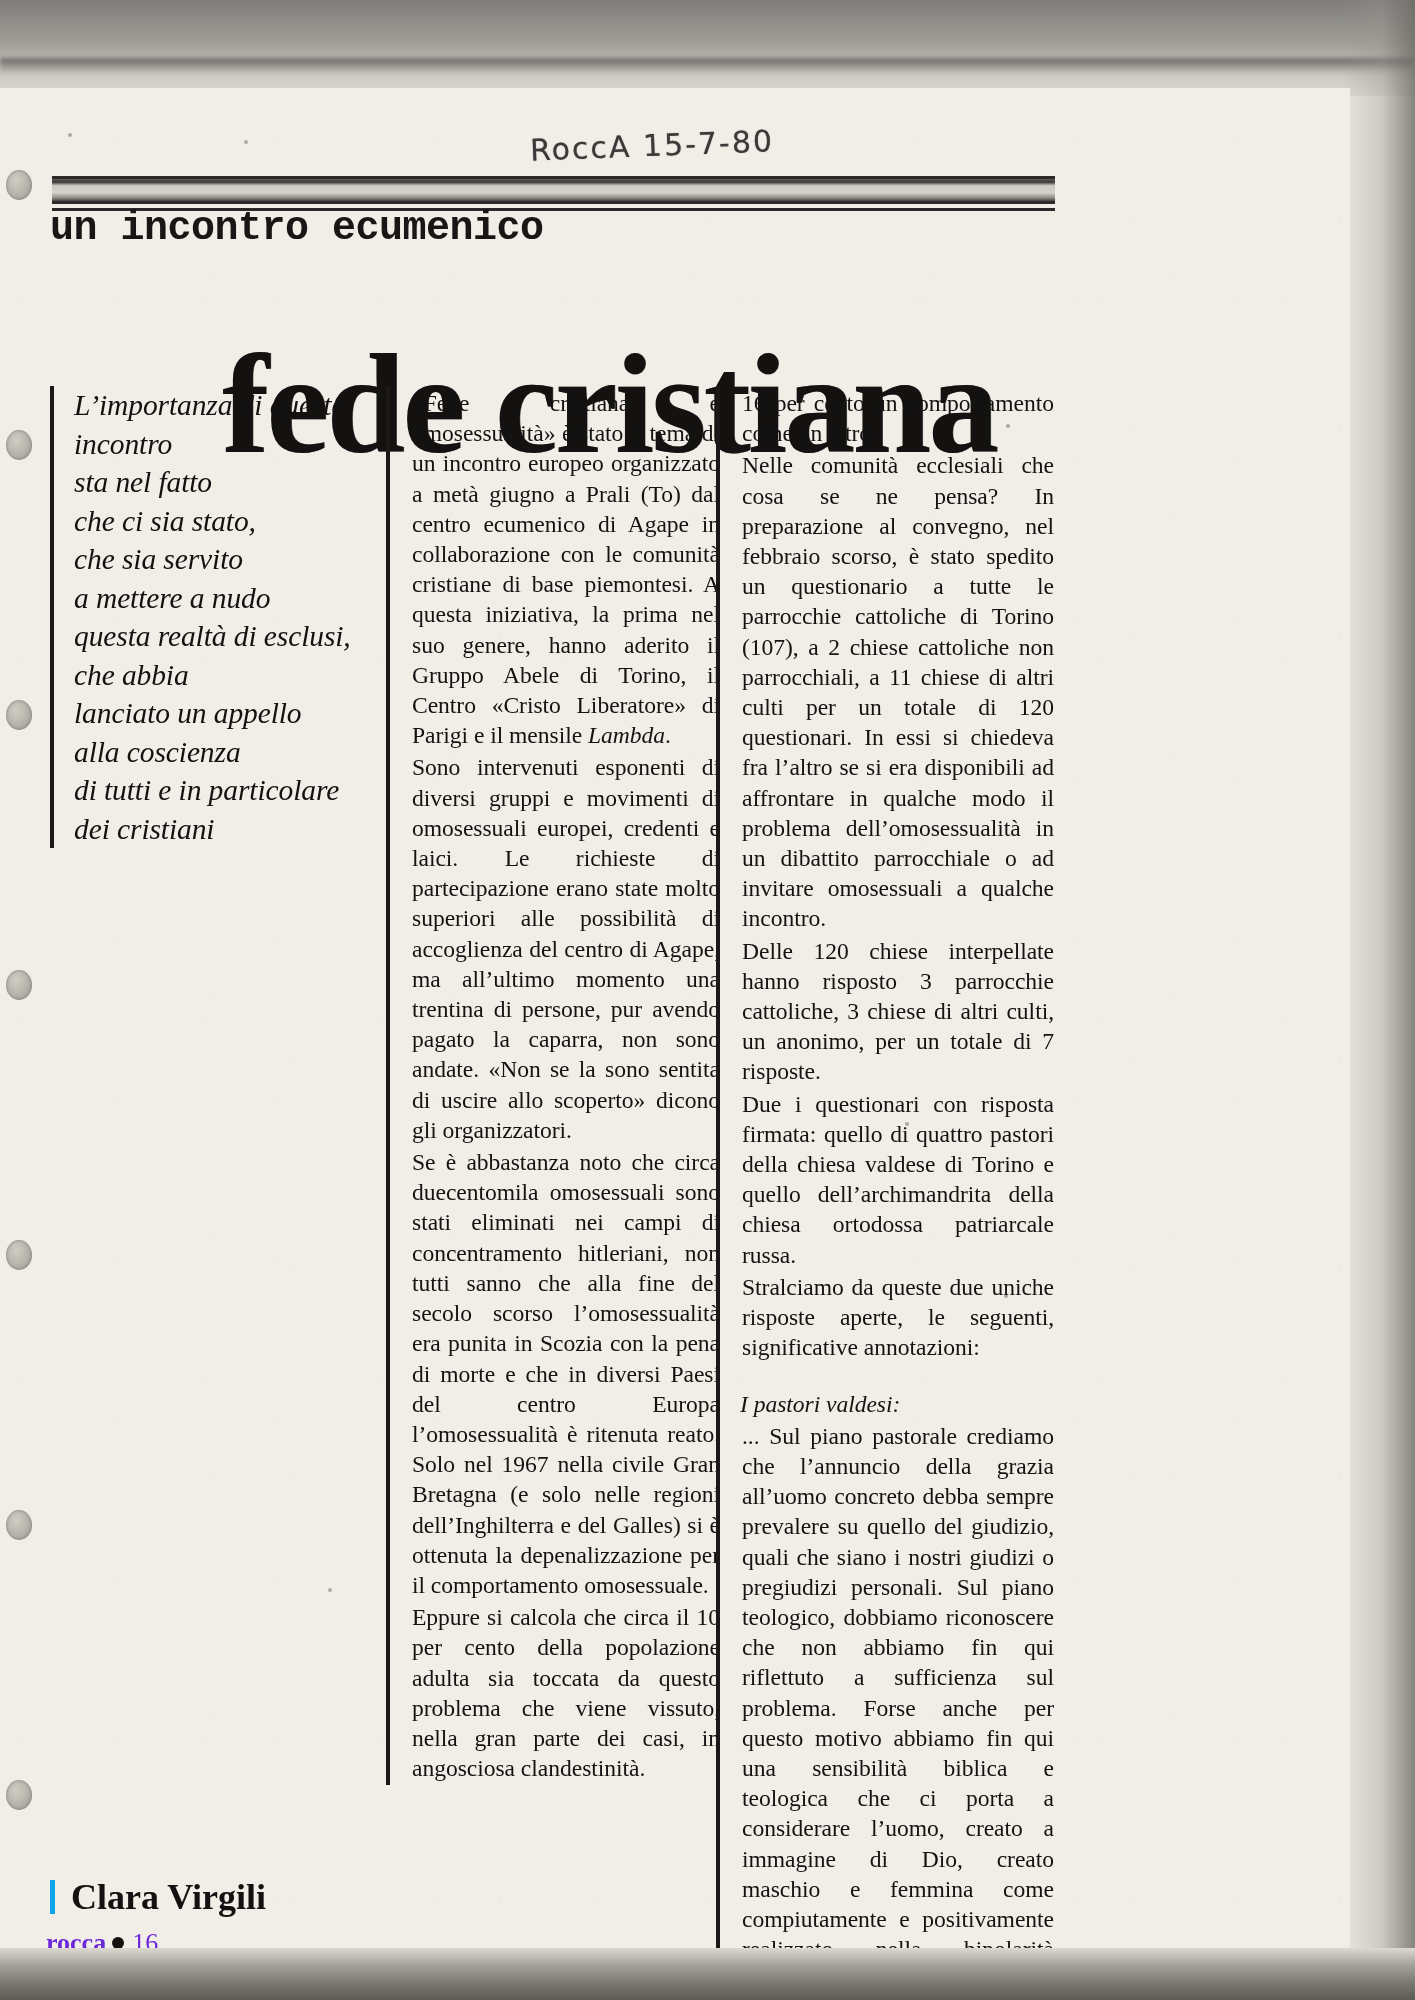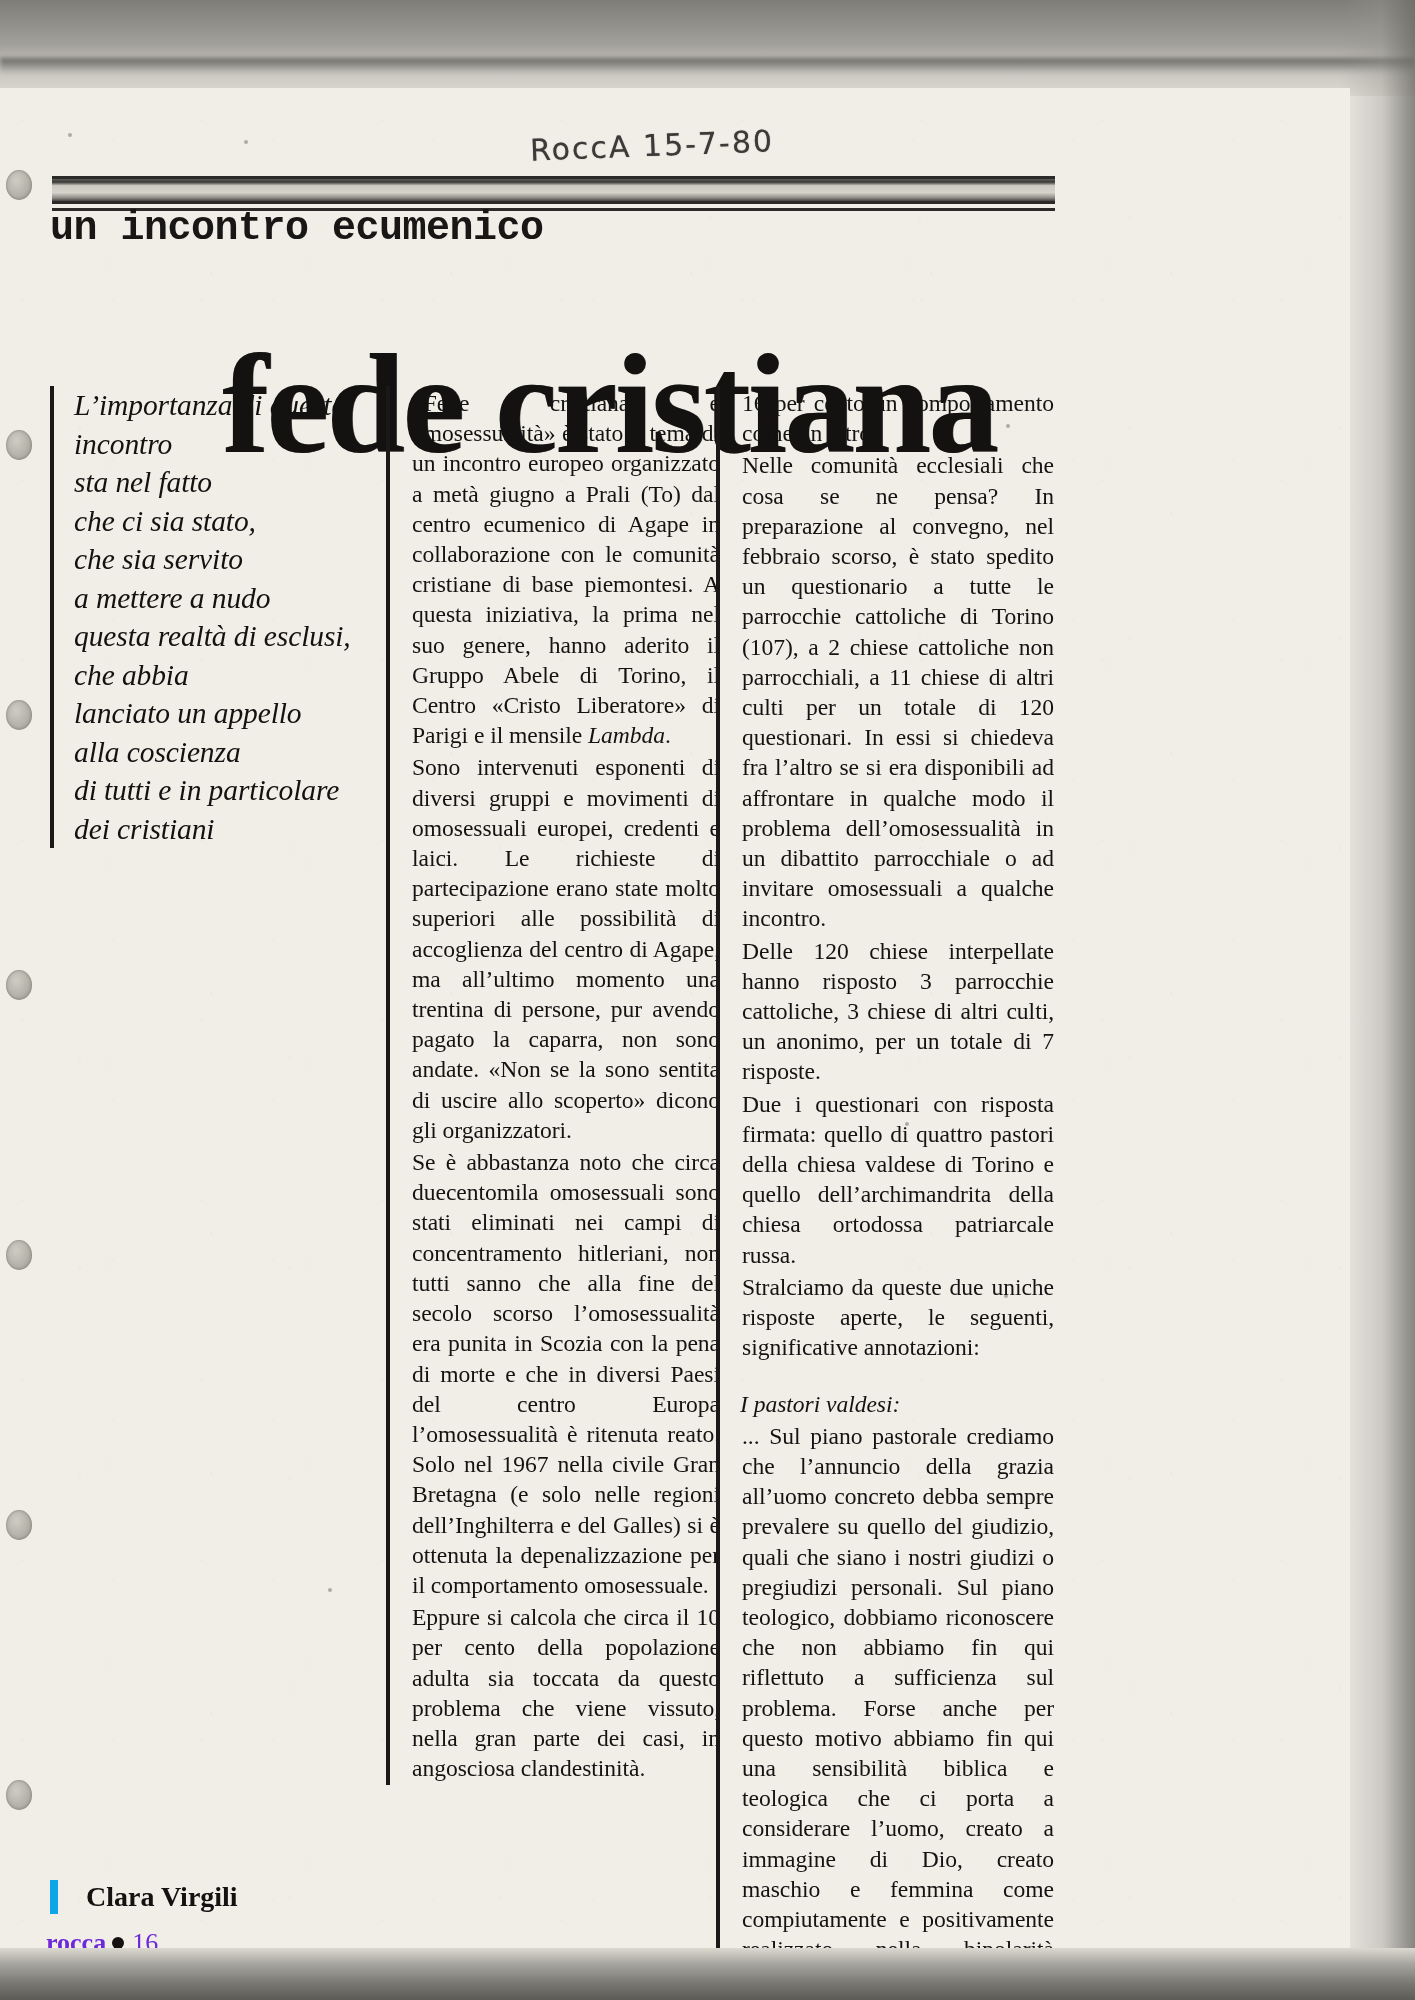--- a/index.html
+++ b/index.html
@@ -153,25 +153,25 @@
   .sub-italic{
     font-style:italic;
     display:block;
     margin-top:26px;
   }
 
   
   .byline{
     position:absolute;
     left:50px; top:1880px;
-    padding-left:28px;
-    border-left:8px solid #0ea5e9;
+    padding-left:16px;
+    border-left:5px solid #0ea5e9;
     font-family:"Liberation Serif", serif;
     font-weight:bold;
-    font-size:28px;
+    font-size:36px;
     color:#131211;
     line-height:34px;
   }
   .footer{
     position:absolute;
     left:46px; top:1928px;
     font-family:"Liberation Serif", serif;
     font-size:26px;
     color:#6d28d9;
   }

